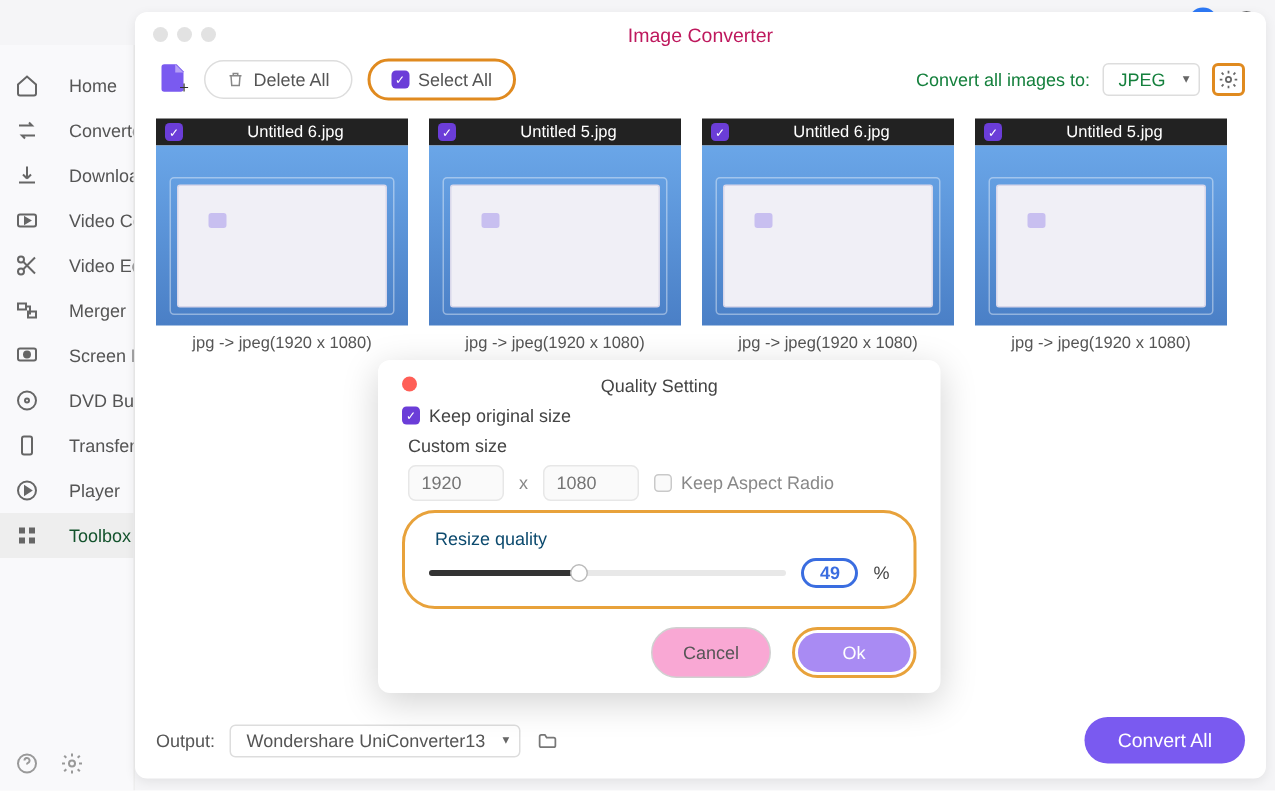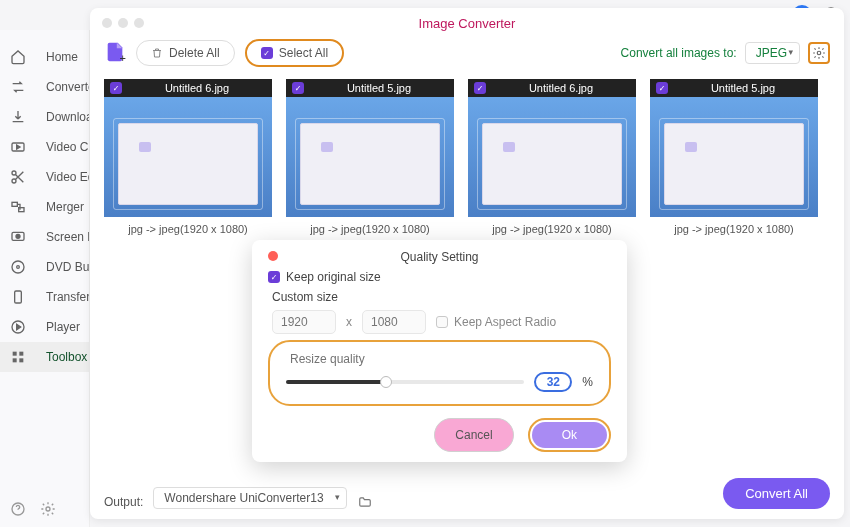--- a/index.html
+++ b/index.html
@@ -46,21 +46,21 @@
     display:flex; align-items:center; padding:6px 14px;
     gap:10px;
   }
   .tool-icn { width:22px; height:22px; color:#6b3dd8; }
   .pill-btn {
     border:1px solid #ddd; border-radius:16px; padding:5px 14px; background:#fff;
     font-size:12px; color:#555; display:inline-flex; align-items:center; gap:6px; cursor:pointer;
   }
   .pill-btn.highlight { border:2px solid #e08a1f; color:#555;}
   .mw-toolbar .right { margin-left:auto; display:flex; align-items:center; gap:8px; font-size:12px; color:#15803d;}
-  .select-box { border:1px solid #ddd; border-radius:4px; padding:3px 12px 3px 10px; font-size:12px; position:relative; background:#fff; cursor:pointer;}
+  .select-box { border:1px solid #ddd; border-radius:4px; padding:3px 22px 3px 10px; font-size:12px; position:relative; background:#fff; cursor:pointer;}
   .select-box::after{ content:"▾"; font-size:9px; color:#666; position:absolute; right:6px; top:4px;}
   .gear-btn { width:22px; height:22px; border:2px solid #e08a1f; border-radius:4px; display:flex; align-items:center; justify-content:center; color:#666; cursor:pointer;}
   .check-ind { width:12px; height:12px; border-radius:3px; background:#6b3dd8; display:inline-flex; align-items:center; justify-content:center; color:#fff; font-size:8px;}
 
   .thumbs-row { display:flex; gap:14px; padding:6px 14px 0; }
   .thumb-card { width:168px;  }
   .thumb-top { background:#222; color:#fff; font-size:11px; display:flex; align-items:center; padding:3px 6px; gap:6px;}
   .thumb-top .chk { width:12px; height:12px; border-radius:3px; background:#6b3dd8; display:inline-flex; align-items:center; justify-content:center; color:#fff; font-size:8px; cursor:pointer;}
   .thumb-top .fname{ flex:1; text-align:center; }
   .thumb-img {
@@ -70,21 +70,21 @@
   .thumb-img .mini-win{
     position:absolute; left:14px; top:26px; right:14px; bottom:12px;
     background:#f0eff6; border-radius:2px; border:1px solid #d9d7ea;
   }
   .thumb-img .mini-win::before{
     content:""; position:absolute; left:-6px; top:-6px; right:-6px; bottom:-6px; border:1px solid rgba(255,255,255,.4); border-radius:3px;
   }
   .thumb-img .mini-win .dot{ position:absolute; top:18px; left:20px; width:12px; height:10px; background:#c8bff0; border-radius:2px;}
   .thumb-caption { text-align:center; font-size:11px; color:#555; padding:6px 0;}
 
-  .mw-footer { margin-top:auto; padding:10px 14px; display:flex; align-items:flex-end; gap:10px; font-size:12px; color:#555;}
+  .mw-footer { margin-top:auto; padding:10px 14px; display:flex; align-items:center; gap:10px; font-size:12px; color:#555;}
   .out-select { border:1px solid #ddd; border-radius:4px; padding:3px 22px 3px 10px; position:relative; background:#fff; cursor:pointer;}
   .out-select::after{ content:"▾"; font-size:9px; color:#666; position:absolute; right:6px; top:4px;}
   .folder-ico{ width:16px; height:14px; color:#777; cursor:pointer; }
   .convert-all-btn{
     margin-left:auto; background:#7a5af0; color:#fff; border:none; border-radius:18px;
     padding:8px 22px; font-size:13px; cursor:pointer;
   }
 
   
   .quality-pop {
@@ -97,21 +97,21 @@
   .qp-row{ display:flex; align-items:center; gap:6px; font-size:12px; color:#444; margin:6px 0;}
   .qp-check{ width:12px; height:12px; border-radius:3px; background:#6b3dd8; display:inline-flex; align-items:center; justify-content:center; color:#fff; font-size:8px; cursor:pointer;}
   .qp-sub{ font-size:12px; color:#444; margin-top:6px; margin-left:4px;}
   .dim-inputs{ display:flex; align-items:center; gap:10px; margin:6px 0 6px 4px; font-size:12px; color:#888;}
   .dim-inputs .dim{ width:64px; border:1px solid #e7e7e7; border-radius:5px; padding:4px 8px; color:#aaa; background:#fafafa; font-size:12px;}
   .kar{ display:flex; align-items:center; gap:6px; color:#888;}
   .kar .box{ width:12px; height:12px; border:1px solid #c9c9c9; border-radius:3px; background:#fafafa;}
   .resize-wrap{
     border:2px solid #e8a23b; border-radius:22px; padding:10px 16px 12px; margin-top:6px;
   }
-  .resize-label{ font-size:12px; color:#737373; margin-bottom:6px; margin-left:4px;}
+  .resize-label{ font-size:12px; color:#0c4a6e; margin-bottom:6px; margin-left:4px;}
   .slider-row{ display:flex; align-items:center; gap:10px; }
   .slider{ flex:1; height:4px; background:#e8e8e8; border-radius:2px; position:relative; cursor:pointer;}
   .slider .fill{ position:absolute; left:0; top:0; bottom:0; width:42%; background:#333; border-radius:2px;}
   .slider .knob{ position:absolute; left:42%; top:50%; width:12px; height:12px; background:#fff; border:1px solid #bbb; border-radius:50%; transform:translate(-50%,-50%); cursor:grab;}
   .pct-box{ width:38px; text-align:center; border:2px solid #3a6de0; color:#3a6de0; border-radius:12px; padding:1px 0; font-size:12px; font-weight:600;}
   .pct-sign{ font-size:12px; color:#444;}
   .qp-buttons{ display:flex; justify-content:flex-end; gap:14px; margin-top:12px;}
   .qp-cancel{ border:1px solid #d0d0d0; background:#f9a8d4; border-radius:18px; padding:6px 20px; font-size:12px; color:#555; cursor:pointer;}
   .qp-ok-wrap{ border:2px solid #e8a23b; border-radius:20px; padding:2px;}
   .qp-ok{ background:#a98bf3; color:#fff; border:none; border-radius:16px; padding:6px 30px; font-size:12px; cursor:pointer;}
@@ -365,21 +365,21 @@
     </span>
   </div>
 
   <div class="resize-wrap">
     <div class="resize-label">Resize quality</div>
     <div class="slider-row">
       <div class="slider">
         <div class="fill"></div>
         <div class="knob"></div>
       </div>
-      <div class="pct-box">32</div>
+      <div class="pct-box">49</div>
       <span class="pct-sign">%</span>
     </div>
   </div>
 
   <div class="qp-buttons">
     <button class="qp-cancel"><span>Cancel</span></button>
     <span class="qp-ok-wrap"><button class="qp-ok"><span>Ok</span></button></span>
   </div>
 </div>
 

